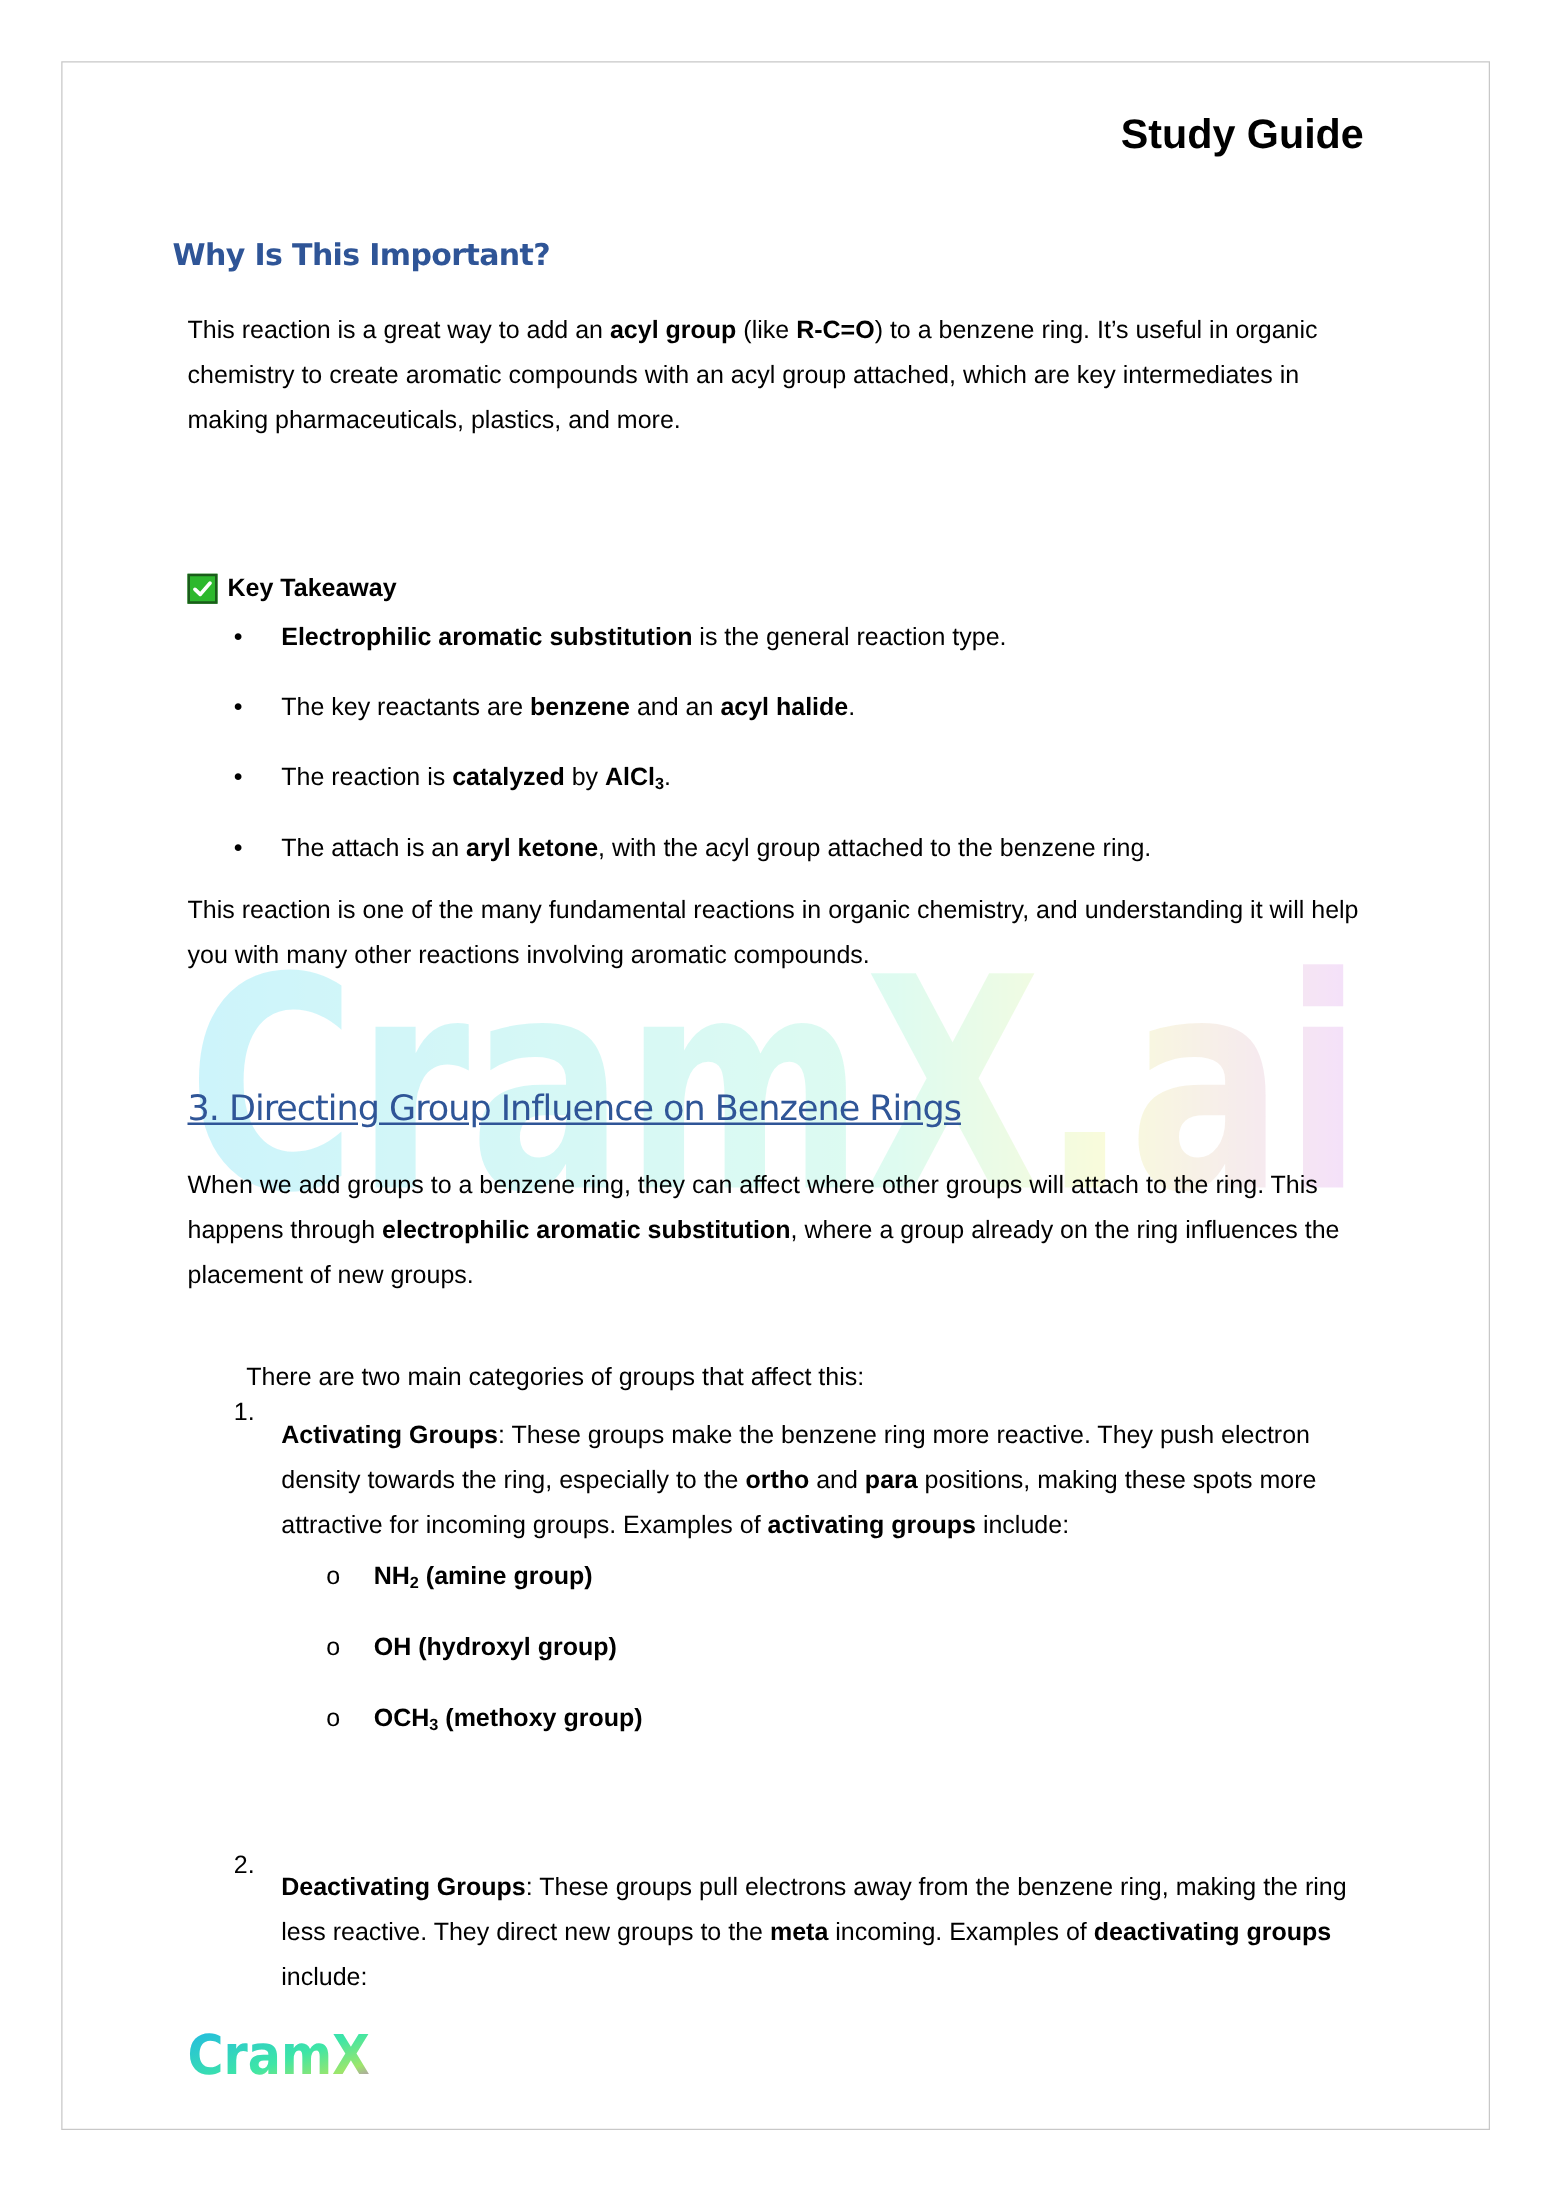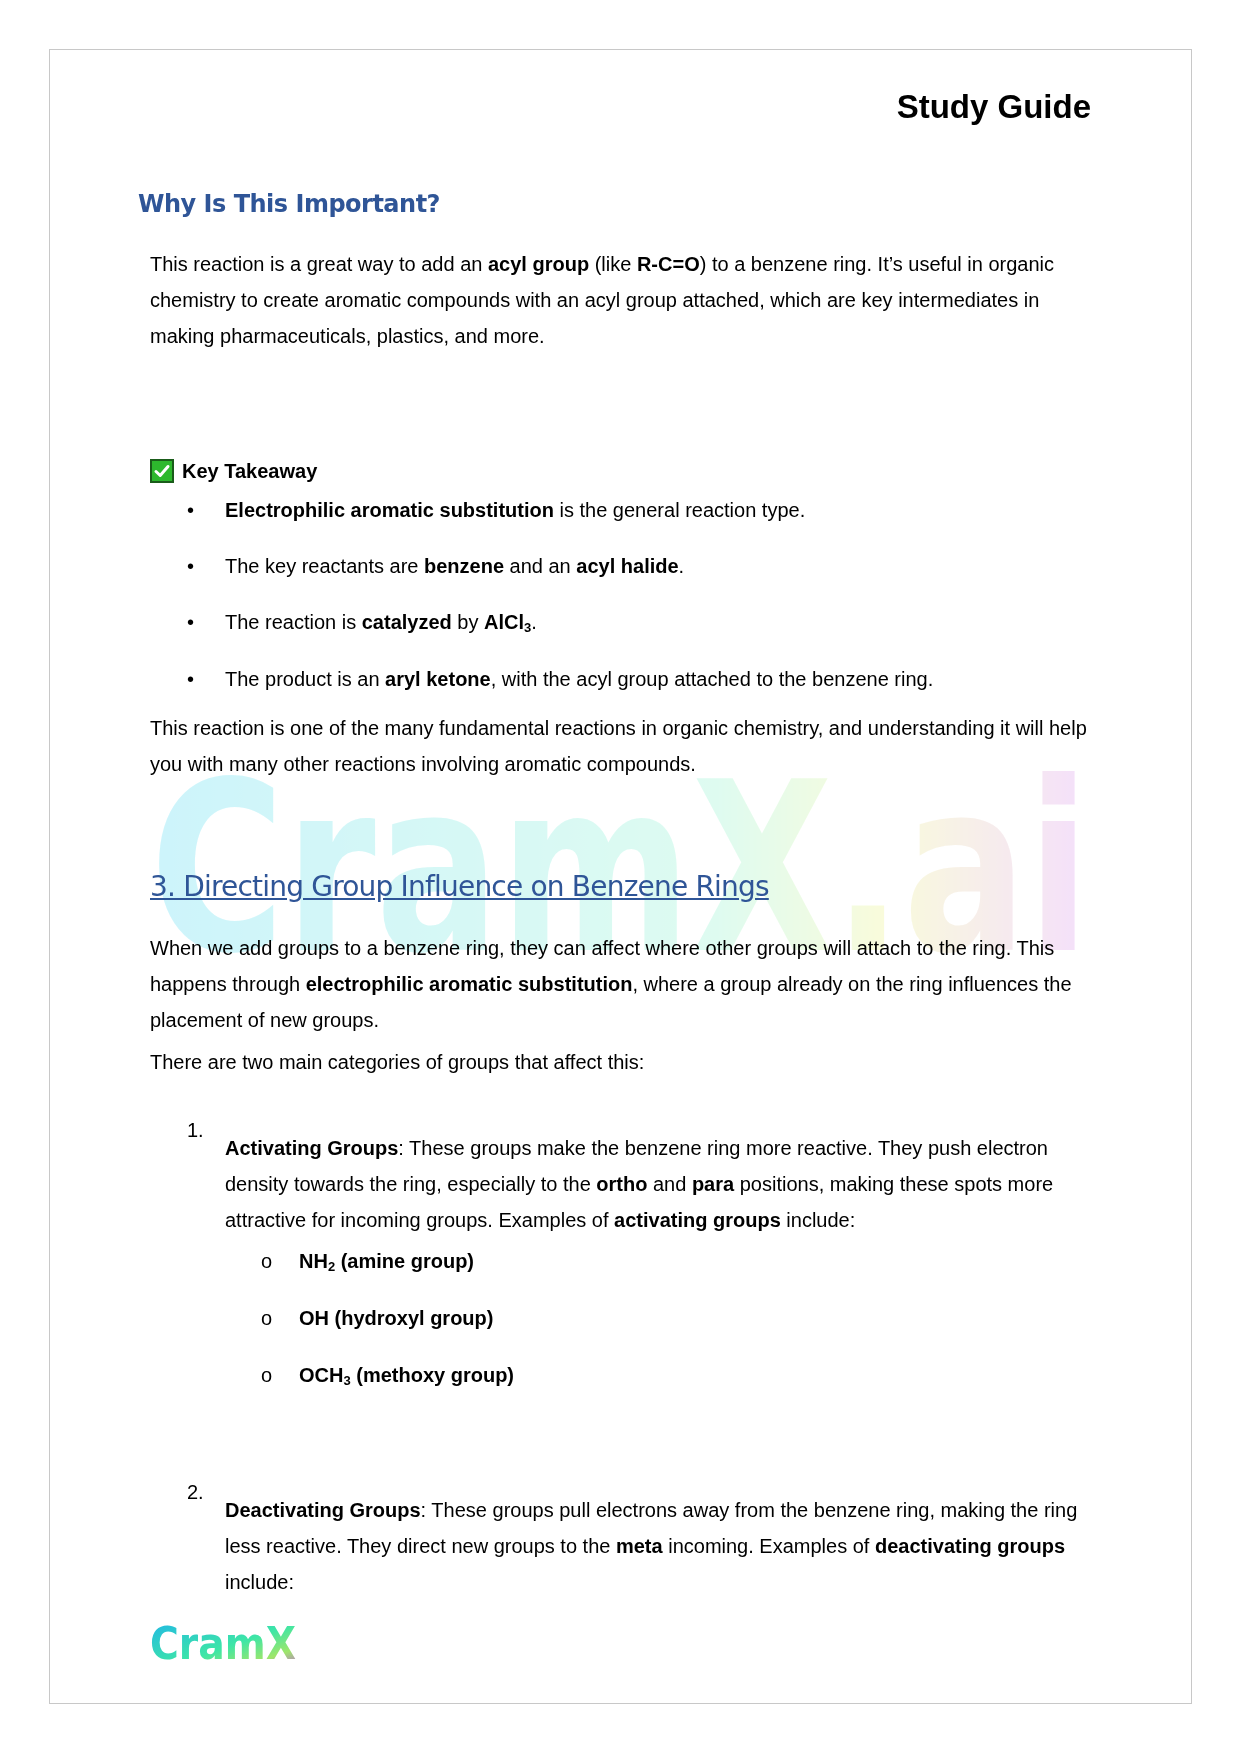--- a/index.html
+++ b/index.html
@@ -66,32 +66,32 @@
 <div class="bullet" style="top:552px;">
   <span class="mark">•</span>
   <span class="txt"><span>The key reactants are </span><b>benzene</b><span> and an </span><b>acyl halide</b><span>.</span></span>
 </div>
 <div class="bullet" style="top:608px;">
   <span class="mark">•</span>
   <span class="txt"><span>The reaction is </span><b>catalyzed</b><span> by </span><b><span>AlCl</span><sub>3</sub></b><span>.</span></span>
 </div>
 <div class="bullet" style="top:665px;">
   <span class="mark">•</span>
-  <span class="txt"><span>The product is an </span><b>aryl ketone</b><span>, with the acyl group attached to the benzene ring.</span></span>
+  <span class="txt"><span>The attach is an </span><b>aryl ketone</b><span>, with the acyl group attached to the benzene ring.</span></span>
 </div>
 
 <div class="para" style="top:710px; width:940px;">This reaction is one of the many fundamental reactions in organic chemistry, and understanding it will help you with many other reactions involving aromatic compounds.</div>
 
 <div class="h1" style="top:870px;">3. Directing Group Influence on Benzene Rings</div>
 
 <div class="para" style="top:930px; width:945px;">
   <span>When we add groups to a benzene ring, they can affect where other groups will attach to the ring. This happens through </span><b>electrophilic aromatic substitution</b><span>, where a group already on the ring influences the placement of new groups.</span>
 </div>
 
-<div class="para" style="top:1044px;">There are two main categories of groups that affect this:</div>
+<div class="para" style="top:1084px;margin-left:47px;">There are two main categories of groups that affect this:</div>
 
 <div class="num-item" style="top:1112px;">
   <span class="mark">1.</span>
   <span class="txt"><b>Activating Groups</b><span>: These groups make the benzene ring more reactive. They push electron density towards the ring, especially to the </span><b>ortho</b><span> and </span><b>para</b><span> positions, making these spots more attractive for incoming groups. Examples of </span><b>activating groups</b><span> include:</span></span>
 </div>
 
 <div class="sub-bullet" style="top:1247px;">
   <span class="mark">o</span>
   <span><span>NH</span><sub>2</sub><span> (amine group)</span></span>
 </div>

